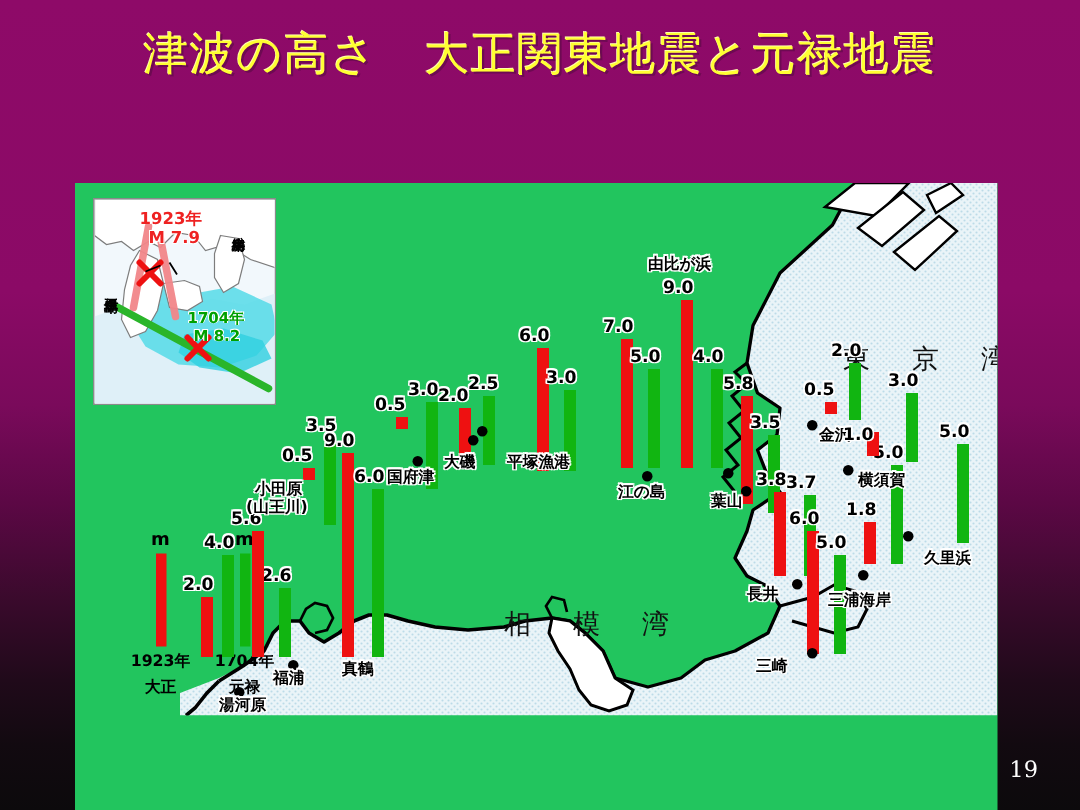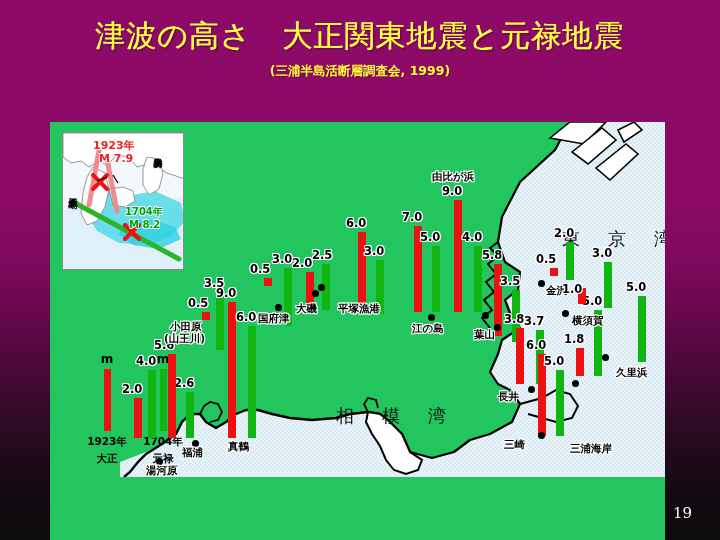--- a/index.html
+++ b/index.html
@@ -105,21 +105,20 @@
     position: absolute; left: 352px; bottom: -9px;
     width: 0; height: 0; border-left: 9px solid transparent;
     border-right: 9px solid transparent; border-top: 10px solid #8e0a68;
   }
 </style>
 </head>
 <body>
 
 <div class="title-wrap">
   <div class="title">津波の高さ　大正関東地震と元禄地震</div>
-  <div class="subtitle">(三浦半島活断層調査会, 1999)</div>
 </div>
 
 <div class="map-panel">
 
   <div class="sea">
     <svg width="615" height="355" viewBox="0 0 615 355">
       <defs>
         <pattern id="dots" width="4" height="4" patternUnits="userSpaceOnUse">
           <rect width="4" height="4" fill="#eaf4f8"></rect>
           <circle cx="1" cy="1" r="0.7" fill="#bcdbe8"></circle>
@@ -312,21 +311,21 @@
   <div class="bar grn" style="left:506px; top:248px; height:66px;"></div>
   <div class="bval" style="left:494px; top:232px;">5.0</div>
   <div class="dot" style="left:488px; top:310px;"></div>
   <div class="plabel" style="left:454px; top:316px;">三崎</div>
 
   <div class="bar red" style="left:526px; top:226px; height:28px;"></div>
   <div class="bval" style="left:514px; top:210px;text-align:right;">1.8</div>
   <div class="bar grn" style="left:544px; top:188px; height:66px;"></div>
   <div class="bval" style="left:532px; top:172px;">5.0</div>
   <div class="dot" style="left:522px; top:258px;"></div>
-  <div class="plabel" style="left:520px; top:272px;margin-top:48px;">三浦海岸</div>
+  <div class="plabel" style="left:502px; top:272px;">三浦海岸</div>
 
   <div class="bar red" style="left:500px; top:146px; height:8px;"></div>
   <div class="bval" style="left:486px; top:130px;">0.5</div>
   <div class="bar grn" style="left:516px; top:120px; height:38px;"></div>
   <div class="bval" style="left:504px; top:104px;">2.0</div>
   <div class="dot" style="left:488px; top:158px;"></div>
   <div class="plabel" style="left:496px; top:162px;">金沢</div>
 
   <div class="bar red" style="left:528px; top:166px; height:16px;"></div>
   <div class="bval" style="left:512px; top:160px;">1.0</div>

